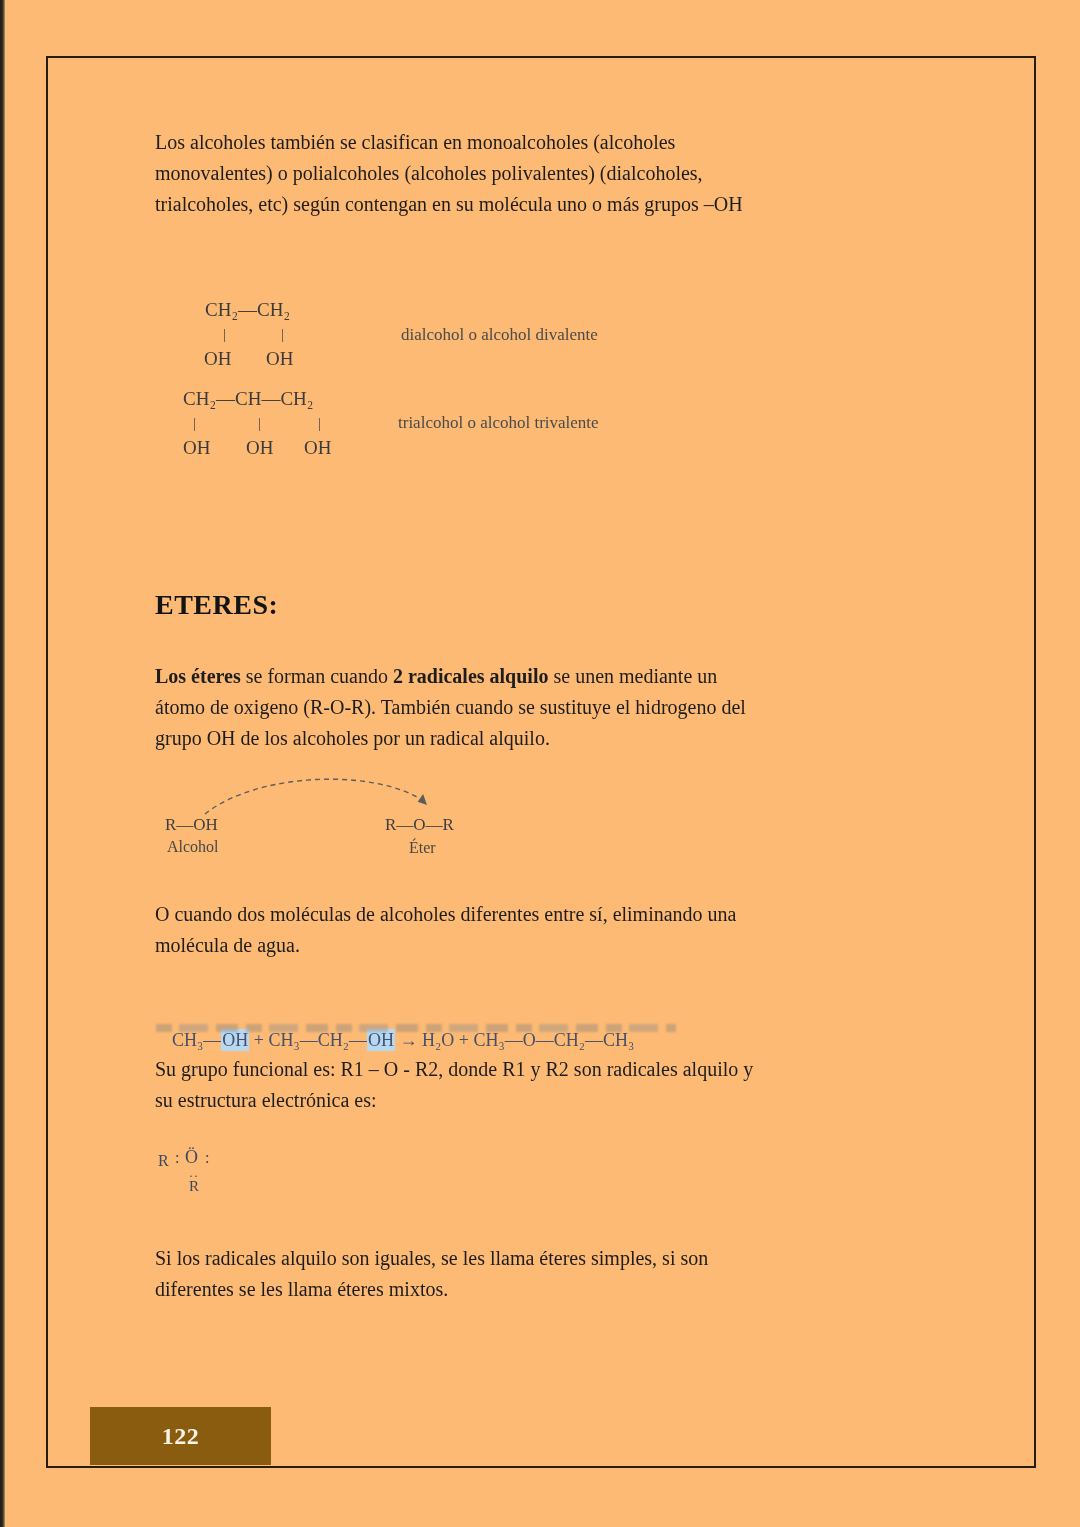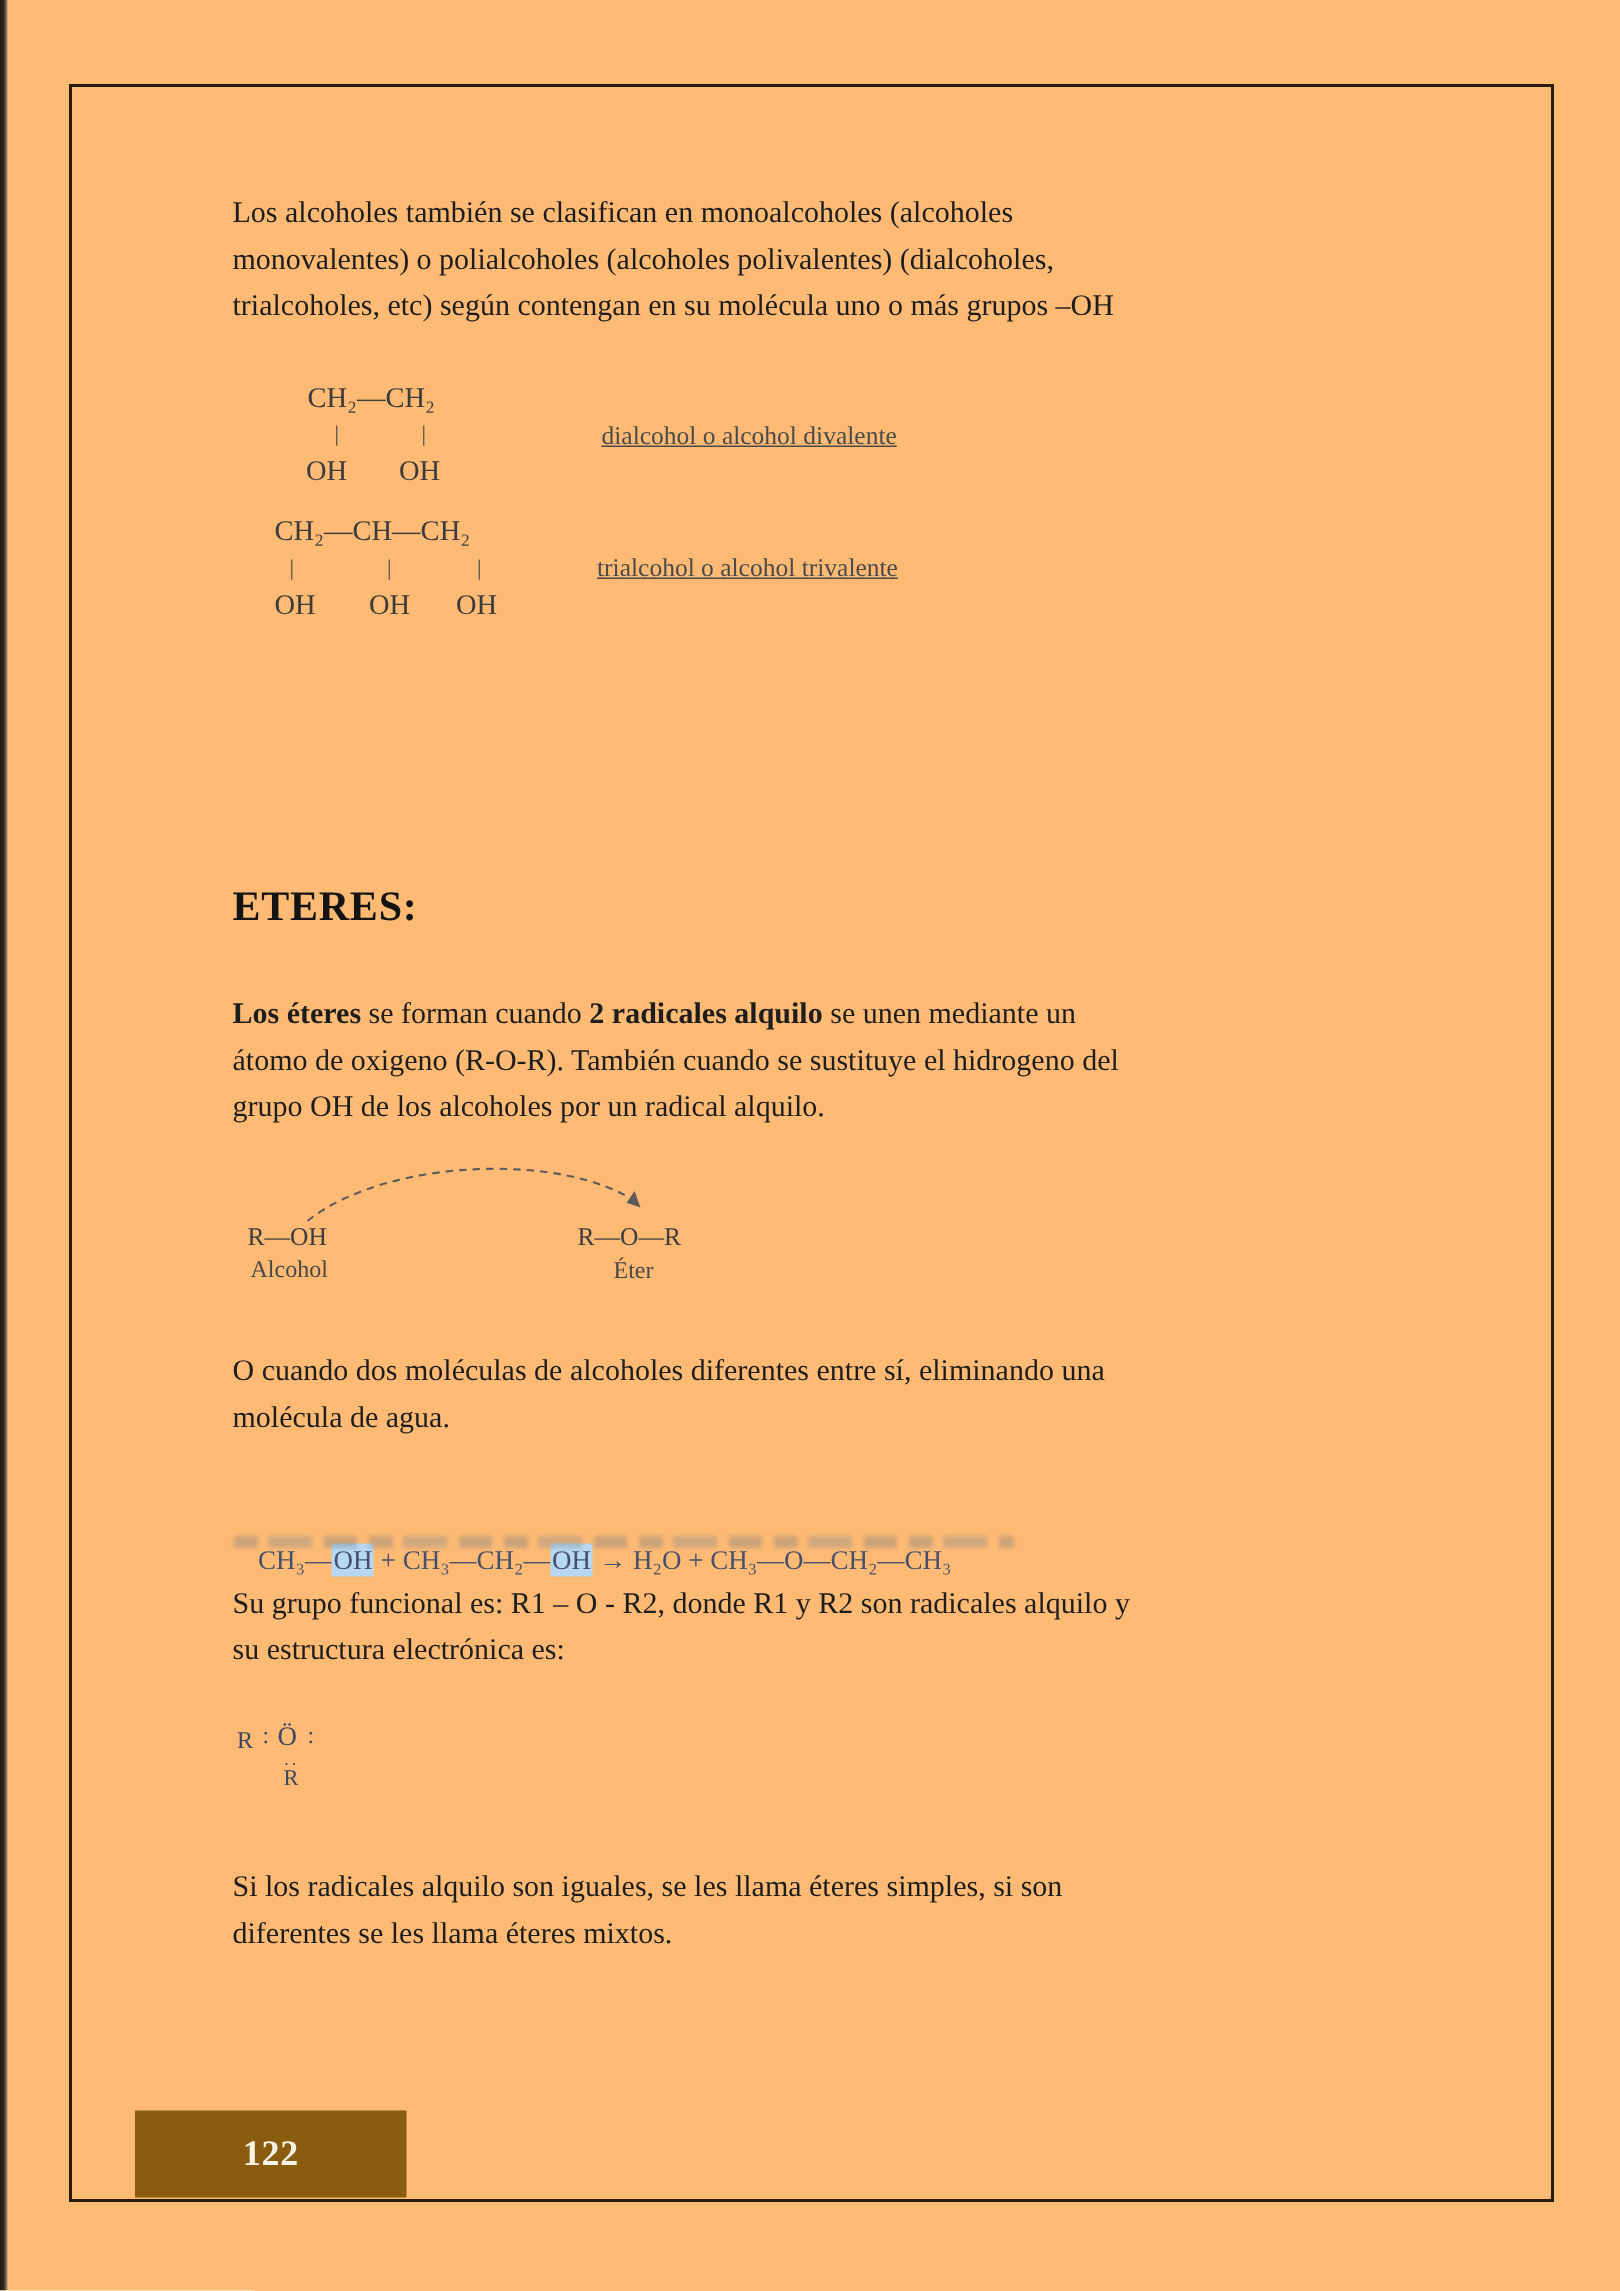--- a/index.html
+++ b/index.html
@@ -26,23 +26,23 @@
     .pline { white-space: pre; }
     .b { font-weight: bold; }
 
     .heading {
       position: absolute; left: 155px; top: 589px;
       font-size: 28px; font-weight: bold; letter-spacing: 0.5px; color: #141414;
     }
 
     
     .structures { position: absolute; left: 183px; top: 255px; width: 700px; height: 170px; color: #3b3b3b; }
-    .tok { position: absolute; font-size: 19px; white-space: pre; }
+    .tok { position: absolute; font-size: 19px; white-space: pre; margin-top: 44px; }
     .bond { font-size: 15px; color: #4a4a4a; }
-    .slabel { font-size: 17px; color: #4a4a4a; text-decoration: underline; }
+    .slabel { font-size: 17px; color: #4a4a4a; }
     .d-top  { left: 22px;  top: 0; }
     .d-b1   { left: 40px;  top: 27px; }
     .d-b2   { left: 98px;  top: 27px; }
     .d-oh1  { left: 21px;  top: 49px; }
     .d-oh2  { left: 83px;  top: 49px; }
     .d-label{ left: 218px; top: 26px; }
     .t-top  { left: 0;     top: 89px; }
     .t-b1   { left: 10px;  top: 116px; }
     .t-b2   { left: 75px;  top: 116px; }
     .t-b3   { left: 135px; top: 116px; }

